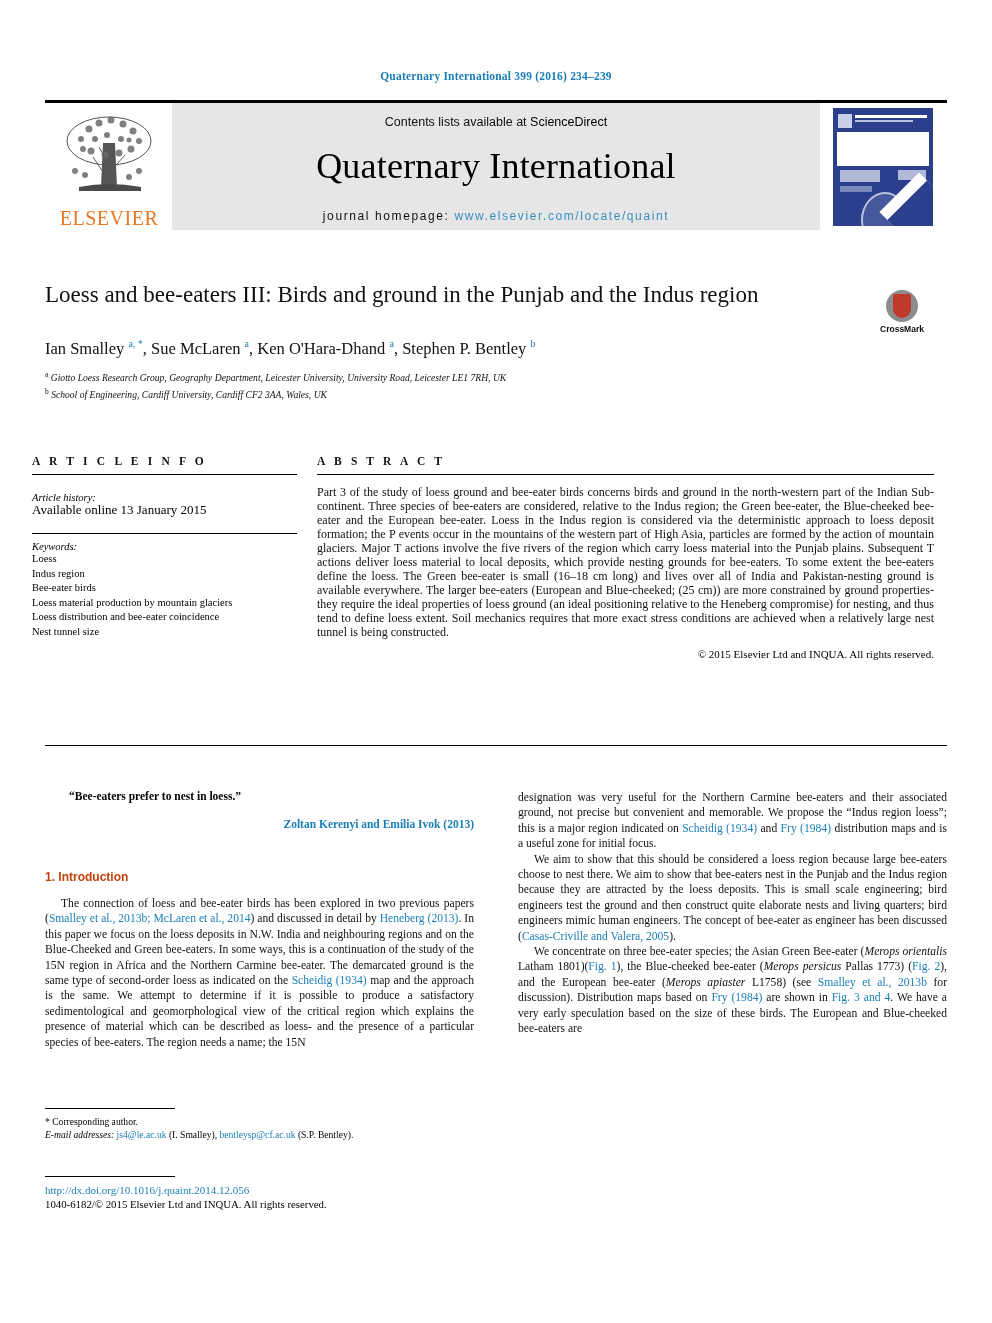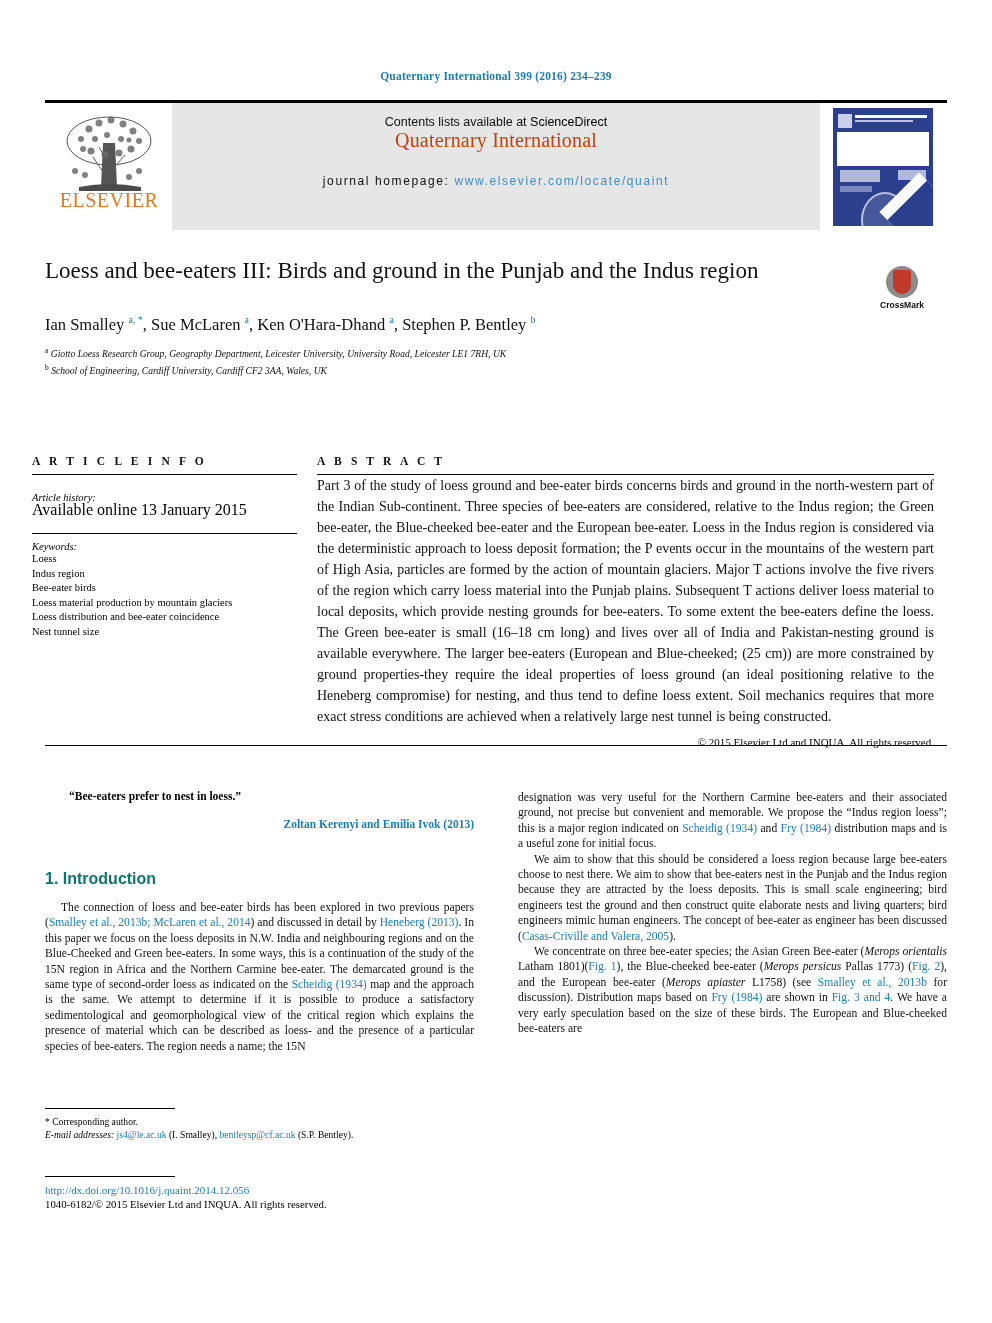--- a/index.html
+++ b/index.html
@@ -20,32 +20,32 @@
 
   
   .masthead{
     position:absolute;left:45px;top:100px;width:902px;height:130px;
     border-top:3px solid #000;
   }
   .mast-inner{display:flex;height:127px;}
   .elsevier-box{width:127px;height:127px;flex:0 0 127px;position:relative;}
   .tree{position:absolute;left:14px;top:8px;width:100px;height:88px;}
   .elsevier-word{
-    position:absolute;left:8px;bottom:18px;width:112px;text-align:center;
+    position:absolute;left:8px;bottom:0;width:112px;text-align:center;
     color:#e87722;font-size:20px;letter-spacing:.5px;
     font-family:"Liberation Serif",serif;
   }
   .center-box{
     flex:1 1 auto;background:#e6e6e6;position:relative;
     display:flex;flex-direction:column;align-items:center;justify-content:flex-start;
   }
   .contents-line{font-family:"Liberation Sans",sans-serif;font-size:12.5px;margin-top:12px;color:#111;}
   .contents-line .sd{color:#000000;}
   .journal-name{
-    font-family:"Liberation Serif",serif;font-size:20px;color:#c2410c;
+    font-family:"Liberation Serif",serif;font-size:36px;margin-top:16px;color:#000000;
     letter-spacing:.2px;
   }
   .homepage{
     font-family:"Liberation Sans",sans-serif;font-size:12px;margin-top:22px;color:#111;
     letter-spacing:1.6px;
   }
   .homepage .url{color:#3a8fc4;}
   .cover-box{width:127px;height:127px;flex:0 0 127px;position:relative;background:#fff;}
   .cover{
     position:absolute;left:13px;top:5px;width:100px;height:118px;
@@ -65,21 +65,21 @@
   .cover-diag{
     position:absolute;right:-14px;bottom:-14px;width:56px;height:56px;background:#fff;
     transform:rotate(45deg);
   }
   .cover-diag2{
     position:absolute;right:-22px;bottom:-22px;width:56px;height:56px;background:#2b3f8c;
     transform:rotate(45deg);
   }
 
   
-  .titleblock{position:absolute;left:45px;top:256px;width:902px;}
+  .titleblock{position:absolute;left:45px;top:280px;width:902px;}
   .title{
     font-family:"Liberation Serif",serif;font-size:23px;line-height:30px;
     width:800px;color:#111;font-weight:normal;margin:0;
   }
   .crossmark{
     position:absolute;right:14px;top:10px;width:62px;height:50px;text-align:center;
   }
   .cm-circle{
     width:32px;height:32px;border-radius:50%;margin:0 auto;
     background:#8c8c8c;position:relative;
@@ -105,45 +105,45 @@
   .ia-row{display:flex;}
   .col-info{width:265px;flex:0 0 265px;padding-right:20px;}
   .col-abs{flex:1 1 auto;}
   .sechead{
     font-family:"Liberation Serif",serif;font-weight:bold;font-size:11.5px;
     letter-spacing:3.2px;color:#111;
   }
   .rule{border-top:1.6px solid #000;margin-top:7px;}
   .rule-thin{border-top:1px solid #000;margin-top:9px;margin-bottom:7px;}
   .ih-title{font-style:italic;font-size:10.5px;margin-top:17px;}
-  .ih-line{font-size:16px;line-height:14px;}
+  .ih-line{font-size:13px;line-height:14px;}
   .kw-title{font-style:italic;font-size:10.5px;}
   .kw{font-size:10.5px;line-height:14.5px;}
   .abstract-text{
-    font-size:14px;line-height:21px;text-align:justify;color:#111;
+    font-size:12px;line-height:14px;text-align:justify;margin-top:10px;color:#111;
   }
   .copyright{text-align:right;font-size:11px;margin-top:9px;}
 
   .sep-rule{
     position:absolute;left:45px;top:745px;width:902px;border-top:1.6px solid #000;
   }
 
   
   .body2{
     position:absolute;left:45px;top:790px;width:902px;
     display:flex;gap:44px;
   }
   .bcol{width:429px;flex:0 0 429px;}
   .quote{font-size:11.5px;font-weight:bold;padding-left:24px;}
   .quote-attr{
     text-align:right;color:#1a7db6;font-size:11.5px;font-weight:bold;margin-top:16px;
   }
   .h2{
-    font-family:"Liberation Sans",sans-serif;font-weight:bold;font-size:16px;
-    margin-top:40px;margin-bottom:12px;color:#0f766e;
+    font-family:"Liberation Sans",sans-serif;font-weight:bold;font-size:12px;
+    margin-top:40px;margin-bottom:12px;color:#c2410c;
   }
   .h2.tight{margin-top:30px;}
   p.para{
     font-size:11.6px;line-height:15.4px;text-align:justify;margin:0 0 0 0;
     text-indent:16px;color:#111;
   }
   p.para + p.para{margin-top:0;}
   a.ref{color:#1a7db6;text-decoration:none;}
   .ital{font-style:italic;}
 

